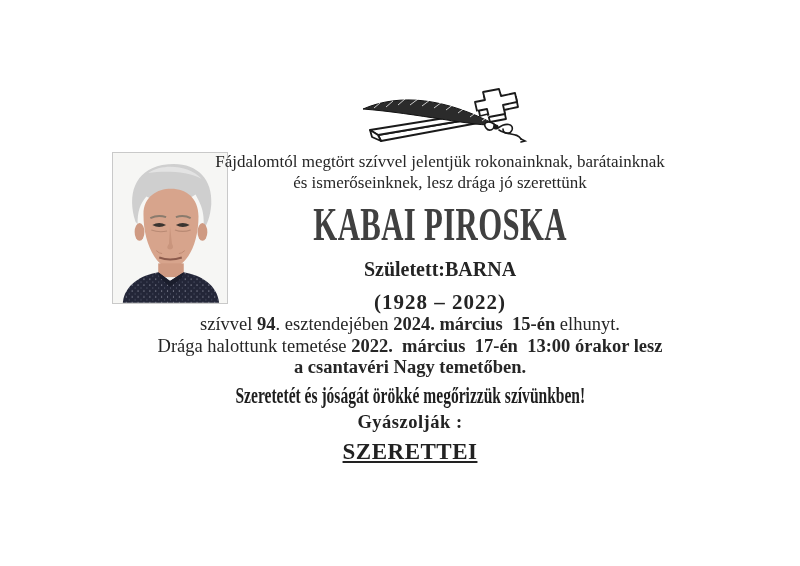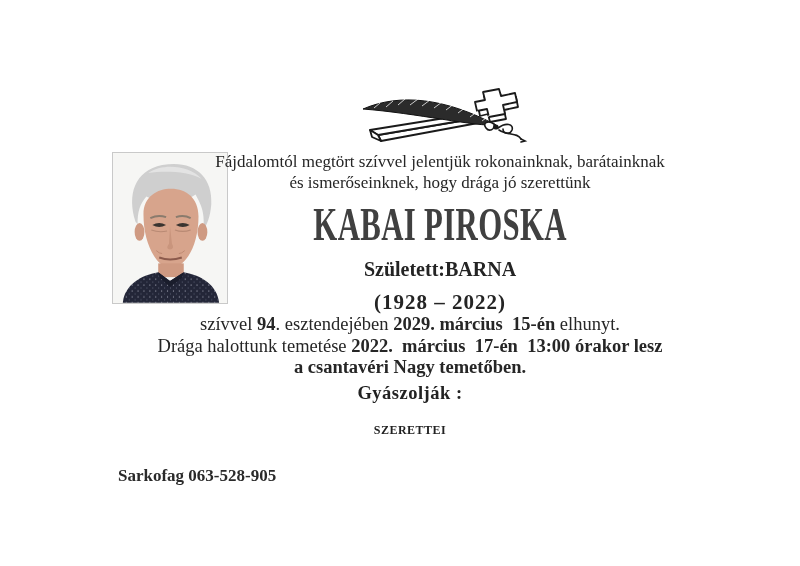--- a/index.html
+++ b/index.html
@@ -37,21 +37,21 @@
   
   .lower-block{position:absolute;left:30px;top:314px;width:760px;text-align:center;}
   .line{margin:0;font-size:18.5px;line-height:21.5px;white-space:pre-wrap;color:#262626;}
   .line b,.line .b{font-weight:bold;}
   .bold-line{font-weight:bold;}
   .memorial{
     margin:3px 0 0 0;font-size:21px;line-height:26px;font-weight:bold;color:#1e1e1e;white-space:nowrap;
   }
   .memorial span{display:inline-block;transform:scale(0.74,1.12);transform-origin:50% 50%;}
   .mourners-label{margin:4px 0 0 0;font-size:18.5px;line-height:21px;font-weight:bold;letter-spacing:0.5px;}
-  .mourners{margin:16px;font-size:12px;line-height:21px;font-weight:bold;letter-spacing:0.5px;}
+  .mourners{margin:8px;font-size:23px;line-height:21px;font-weight:bold;letter-spacing:0.5px;text-decoration:underline;}
 
   
   .contact{position:absolute;left:118px;top:466px;font-size:17px;font-weight:bold;color:#2a2a2a;}
 </style>
 </head>
 <body>
 
 <div class="page">
 
   <div class="art">
@@ -117,29 +117,29 @@
 
       <path d="M46,112 h26 v14 h-26 z" fill="#cf9a82"></path>
 
       <path d="M10,152 C12,134 28,124 46,121 L58,130 L72,121 C90,124 106,134 108,152 Z" fill="url(#speck)"></path>
       <path d="M46,121 L58,130 L72,121 L70,127 L58,136 L48,127 Z" fill="#1a1d2c"></path>
     </svg>
   </div>
 
   <div class="top-block">
     <p class="intro"><span>Fájdalomtól megtört szívvel jelentjük rokonainknak, barátainknak</span><br>
-      <span>és ismerőseinknek, hogy drága jó szerettünk</span></p>
+      <span>és ismerőseinknek, lesz drága jó szerettünk</span></p>
     <h1 class="name"><span>KABAI PIROSKA</span></h1>
     <p class="maiden">Született:BARNA</p>
     <p class="years">(1928 – 2022)</p>
   </div>
 
   <div class="lower-block">
-    <p class="line"><span>szívvel </span><span class="b">94</span><span>. esztendejében </span><span class="b">2029. március  15-én</span><span> elhunyt.</span></p>
+    <p class="line"><span>szívvel </span><span class="b">94</span><span>. esztendejében </span><span class="b">2024. március  15-én</span><span> elhunyt.</span></p>
     <p class="line"><span>Drága halottunk temetése </span><span class="b">2022.  március  17-én  13:00 órakor lesz</span></p>
     <p class="line bold-line">a csantavéri Nagy temetőben.</p>
+    <p class="memorial"><span>Szeretetét és jóságát örökké megőrizzük szívünkben!</span></p>
     <p class="mourners-label">Gyászolják :</p>
     <p class="mourners">SZERETTEI</p>
   </div>
 
-  <div class="contact">Sarkofag 063-528-905</div>
 
 </div>
 
 </body></html>

